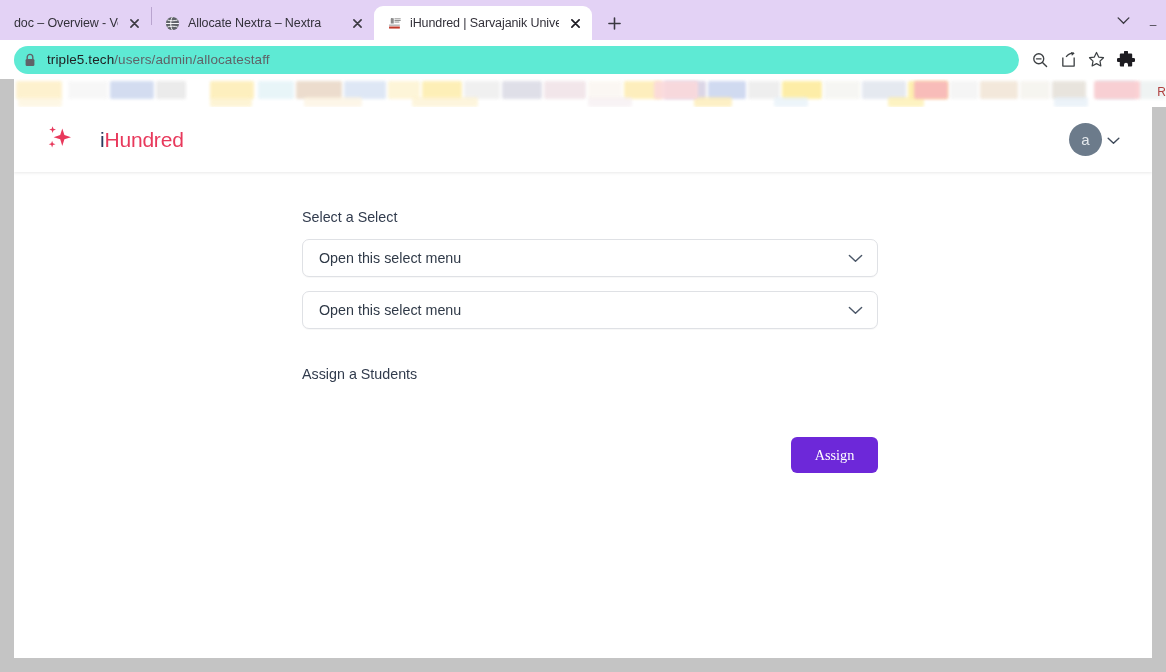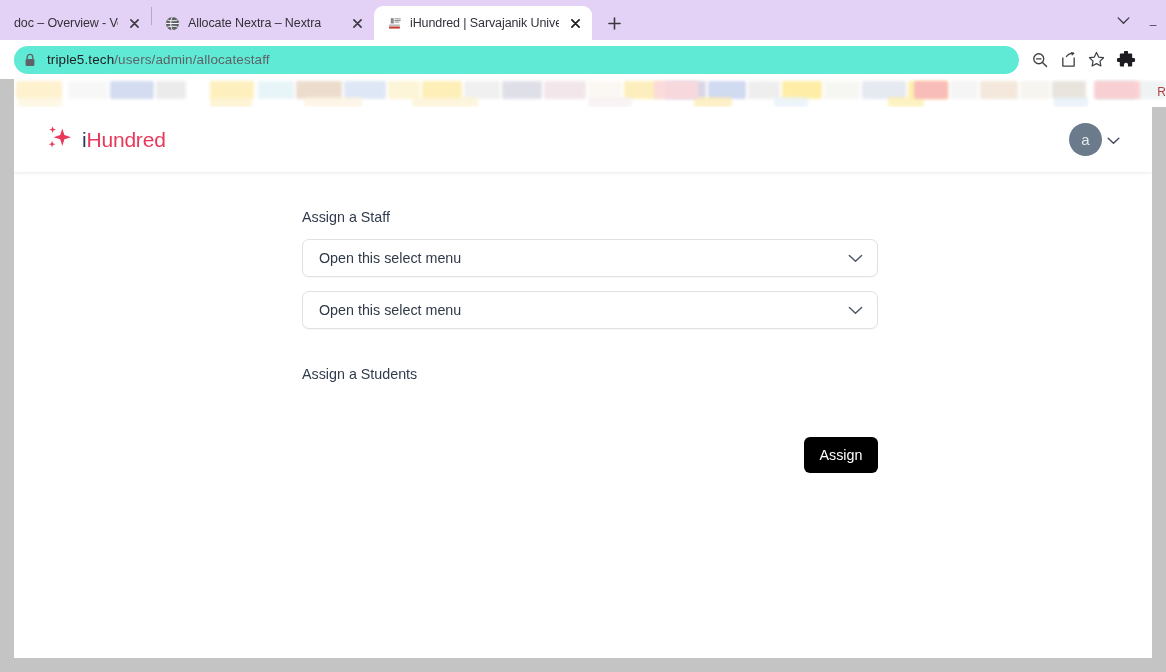--- a/index.html
+++ b/index.html
@@ -180,21 +180,21 @@
     width: 100%;
     height: 65px;
     background: #ffffff;
     display: flex;
     align-items: center;
     justify-content: space-between;
     padding: 0 32px 0 31px;
     box-shadow: 0 1px 3px rgba(0,0,0,0.09);
     z-index: 3;
   }
-  #brand { display: flex; align-items: center; gap: 9px; cursor: pointer; }
+  #brand { display: flex; align-items: center; gap: 27px; cursor: pointer; }
   #brand-name {
     font-size: 21px;
     font-weight: 500;
     color: #e8395c;
     letter-spacing: -0.2px;
   }
   #brand-name .i-letter { color: #2b3a5c; }
   #user-menu { display: flex; align-items: center; gap: 5px; cursor: pointer; }
   #avatar {
     width: 33px; height: 33px;
@@ -246,28 +246,28 @@
 
   #students-row { margin-top: 37px; }
 
   #assign-row {
     width: 576px;
     display: flex;
     justify-content: flex-end;
     margin-top: 55px;
   }
   #assign-btn {
-    width: 74px;
+    width: 87px;
     height: 36px;
-    background: #000000;
+    background: #6d28d9;
     color: #ffffff;
     border: none;
     border-radius: 6px;
     font-size: 14.3px;
-    font-family: Liberation Sans, sans-serif;
+    font-family: Liberation Serif, serif;
     cursor: pointer;
     display: flex;
     align-items: center;
     justify-content: center;
   }
 </style>
 </head>
 <body>
 
 <div id="window-frame">
@@ -442,21 +442,21 @@
           <svg width="13" height="8" viewBox="0 0 14 9" aria-hidden="true">
             <path d="M1 1.4 L7 7 L13 1.4" stroke="#3f4a5a" stroke-width="1.6" fill="none" stroke-linecap="round" stroke-linejoin="round"></path>
           </svg>
         </span>
       </div>
     </div>
 
     <div id="page-body">
 
 
-      <div class="field-label">Assign a Staff</div>
+      <div class="field-label">Select a Select</div>
       <div class="select-control">
         <span>Open this select menu</span>
         <span class="select-caret">
           <svg width="15" height="9" viewBox="0 0 16 10" aria-hidden="true">
             <path d="M1.2 1.6 L8 8 L14.8 1.6" stroke="#4b5768" stroke-width="1.6" fill="none" stroke-linecap="round" stroke-linejoin="round"></path>
           </svg>
         </span>
       </div>
 
       <div class="select-control">

